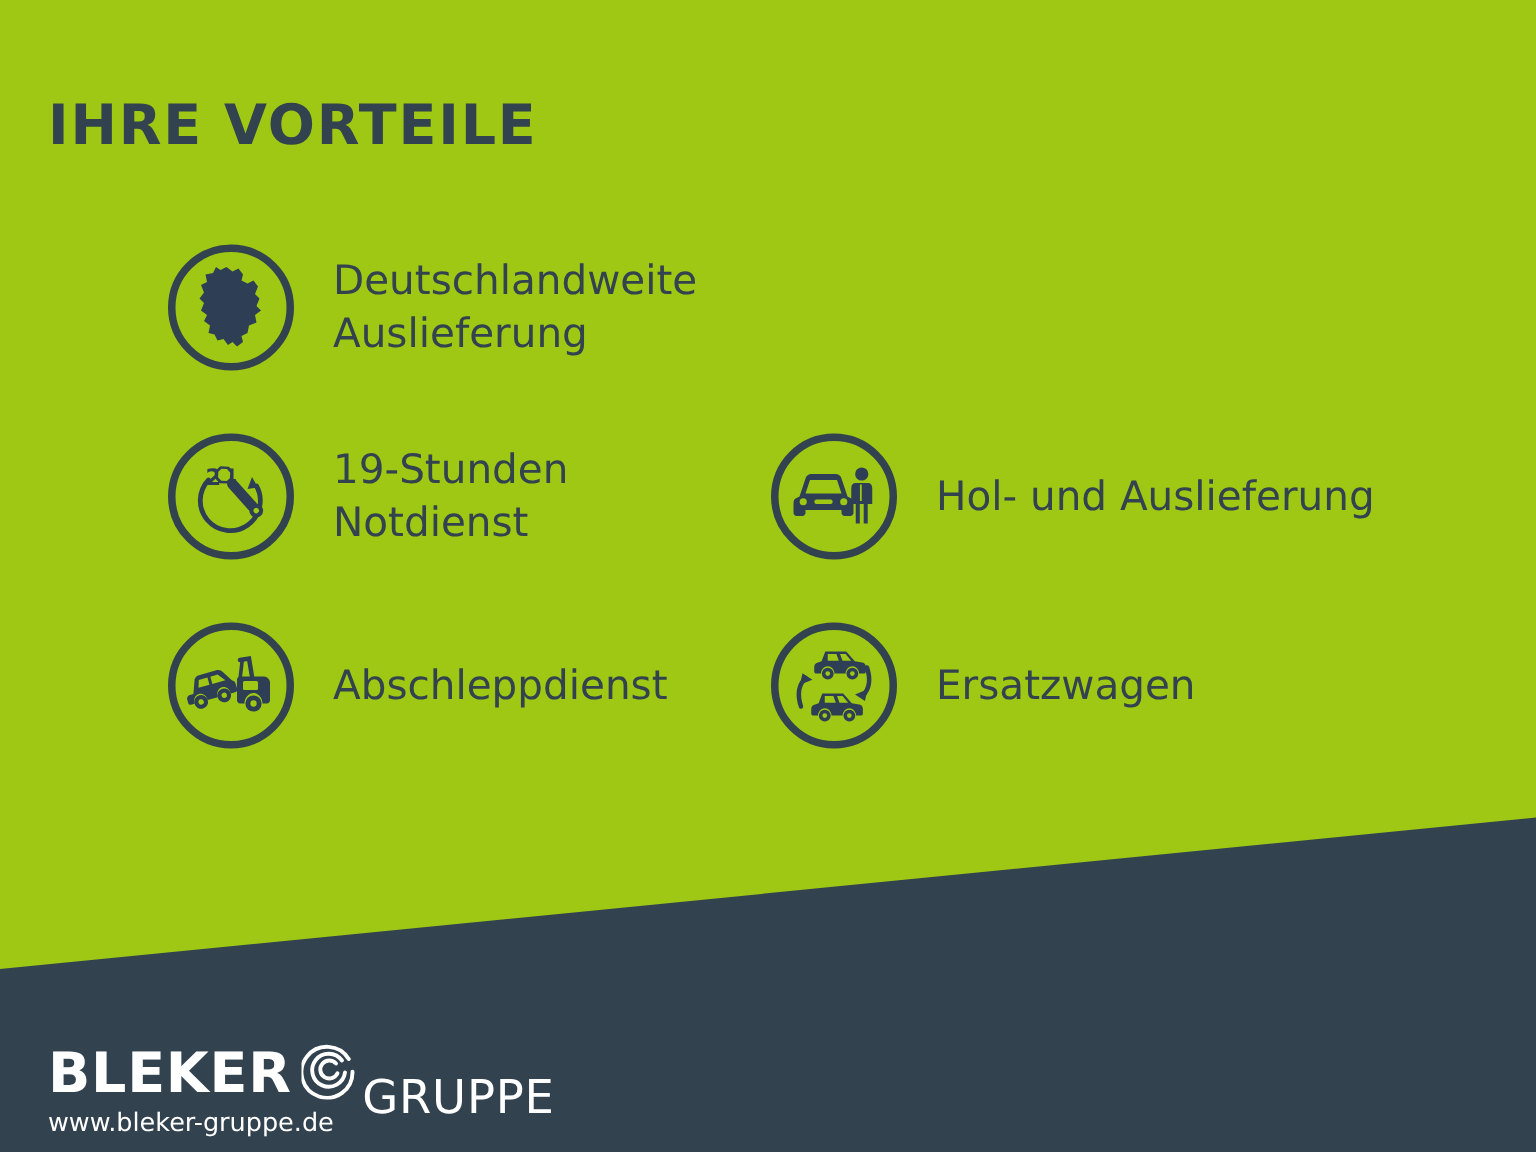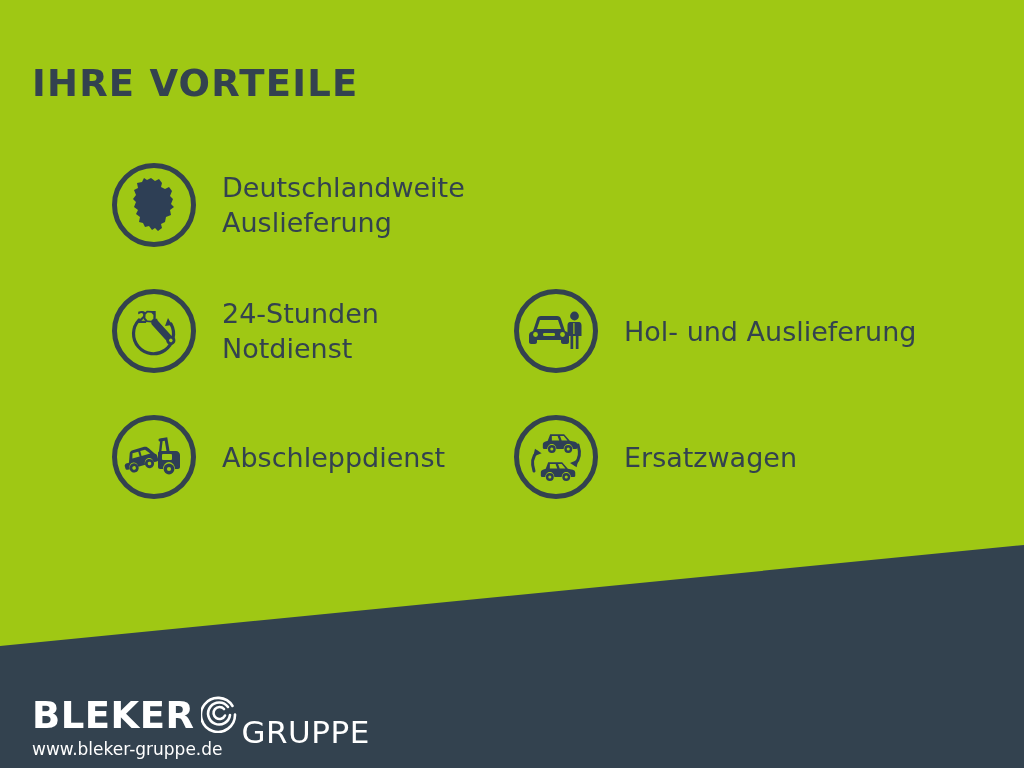--- a/index.html
+++ b/index.html
@@ -158,21 +158,21 @@
             <text x="12" y="21" font-family="DejaVu Sans, sans-serif" font-size="15" font-weight="bold" fill="#2e3f55">24</text>
             <g transform="rotate(-42 32 32)">
               <path fill="#2e3f55" d="M36 8 L32 12 L32 16 L36 20 L40 20 L44 16 L44 12 L40 8 Z"></path>
               <rect fill="#2e3f55" x="34.5" y="19" width="7" height="26" rx="3"></rect>
               <path fill="#9fc814" d="M36.6 9.8 L34 12.4 L34 15.6 L36.6 18.2 L39.4 18.2 L42 15.6 L42 12.4 L39.4 9.8 Z"></path>
               <circle fill="#2e3f55" cx="38" cy="46" r="4.6"></circle>
               <circle fill="#9fc814" cx="38" cy="46" r="1.8"></circle>
             </g>
           </svg>
         </span>
-        <span class="benefit-label">24-Stunden
+        <span class="benefit-label">19-Stunden
 Notdienst</span>
       </div>
 
       <div class="benefit col-right">
         <span class="icon-circle">
           <svg width="58" height="44" viewBox="0 0 58 44">
 
             <path fill="#2e3f55" d="M6 22 L10 10 C10.5 8 12 7 14 7 L30 7 C32 7 33.5 8 34 10 L38 22 L40 23 C41.5 23.5 42 25 42 26.5 L42 33 C42 34 41 35 40 35 L36 35 C35 35 34 34 34 33 L34 31 L10 31 L10 33 C10 34 9 35 8 35 L4 35 C3 35 2 34 2 33 L2 26.5 C2 25 2.5 23.5 4 23 Z"></path>
             <path fill="#9fc814" d="M13 11 L31 11 L34 20 L10 20 Z"></path>
             <circle fill="#9fc814" cx="8.5" cy="25.5" r="2.4"></circle>

